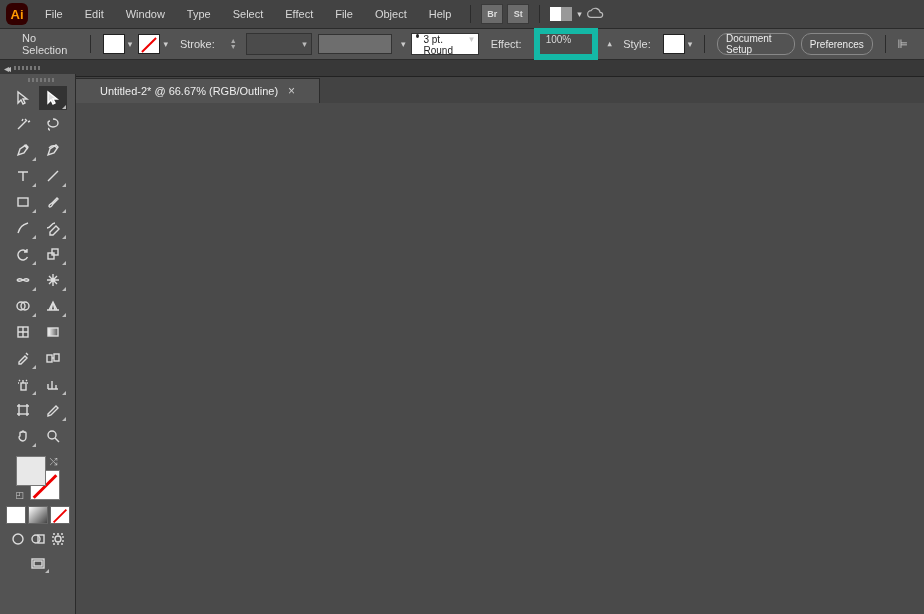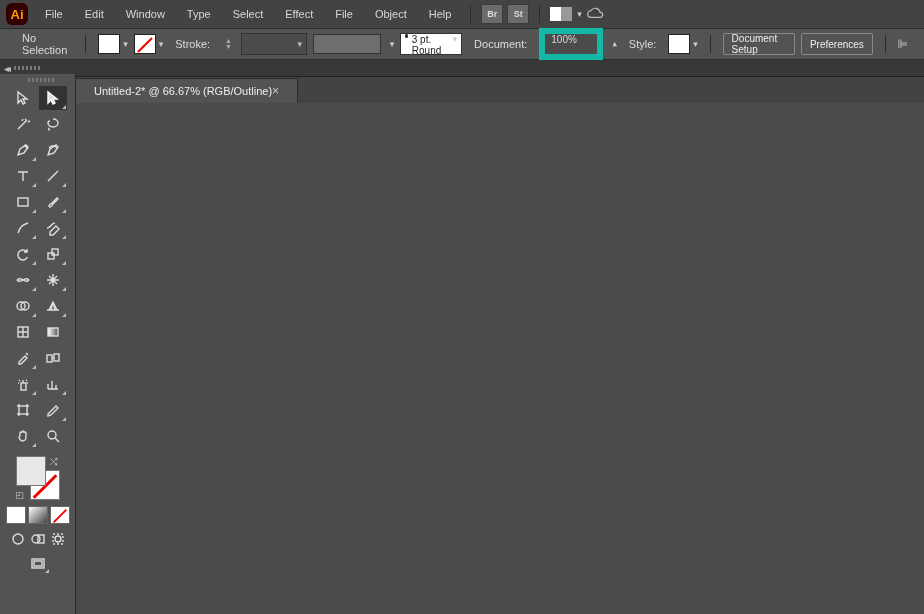--- a/index.html
+++ b/index.html
@@ -22,28 +22,28 @@
   .swatch.none::after{content:"";position:absolute;left:0;right:0;top:50%;border-top:2px solid #e00;transform:rotate(-45deg)}
   .sw-wrap{display:flex;align-items:center}
   .stepper{display:flex;flex-direction:column;gap:0}
   .stepper span{font-size:7px;line-height:6px;color:#aaa;padding:0 3px}
   .opt-drop{height:20px;border:1px solid #333;background:#4b4b4b;display:flex;align-items:center;padding:0 4px;min-width:56px;justify-content:flex-end}
   .opt-drop .caret{font-size:9px;color:#bbb}
   .bar-wide{width:90px;height:18px;background:#6e6e6e;border:1px solid #333}
   .stroke-box{display:flex;align-items:flex-start;height:20px;border:1px solid #333;background:#fff;color:#222;padding:0 4px;gap:4px;font-size:10px}
   .dot{width:4px;height:4px;border-radius:50%;background:#222}
   .val-box{height:20px;border:6px solid #14b8a6;background:#4b4b4b;display:flex;align-items:flex-start;padding:0 6px;min-width:40px;font-size:10px}
-  .btn-outline{height:20px;border:1px solid #888;background:#535353;padding:0 8px;display:flex;align-items:center;font-size:10px;color:#eee;border-radius:2px}
+  .btn-outline{height:20px;border:1px solid #888;background:#535353;padding:0 8px;display:flex;align-items:center;font-size:10px;color:#eee;border-radius:10px}
   
   .panel-collapse{height:16px;background:#383838;border-bottom:1px solid #222;display:flex;align-items:center;padding-left:4px}
   .panel-collapse .chevrons{font-size:10px;letter-spacing:-3px;color:#bbb}
   .hgrip{width:26px;height:4px;margin-left:6px;background:repeating-linear-gradient(90deg,#777 0 2px,transparent 2px 4px)}
   
   .doc-tab-row{height:26px;background:#434343;display:flex;align-items:flex-end;margin-left:75px}
-  .doc-tab{height:24px;background:#535353;border:1px solid #2b2b2b;border-bottom:none;display:flex;align-items:center;padding:0 18px;font-size:11px;color:#eee}
+  .doc-tab{height:24px;background:#535353;border:1px solid #2b2b2b;border-bottom:none;display:flex;align-items:center;padding:0 24px;gap:10px;font-size:11px;color:#eee}
   .doc-tab .close{font-size:12px;color:#ccc}
   .tool-col{width:75px;background:#535353;border-right:1px solid #2b2b2b;display:flex;flex-direction:column;align-items:center;padding-top:4px;position:absolute;top:74px;bottom:0;left:0}
   .tool-grid{display:grid;grid-template-columns:28px 28px;grid-auto-rows:24px;gap:2px}
   .tool{display:flex;align-items:center;justify-content:center;position:relative;color:#ddd}
   .tool.sel{background:#333}
   .tool .tick{position:absolute;right:1px;bottom:1px;width:0;height:0;border-left:4px solid transparent;border-bottom:4px solid #bbb}
   .tool svg{width:16px;height:16px;stroke:#ddd;fill:none;stroke-width:1.4}
   .tool.sel svg{stroke:#fff}
   
   .fillstroke{position:relative;width:44px;height:44px;margin-top:8px}
@@ -119,21 +119,21 @@
 
   <div class="bar-wide"></div>
   <span class="dd-caret">▾</span>
 
   <div class="stroke-box">
     <span class="dot"></span>
     <span>3 pt. Round</span>
     <span class="dd-caret">▾</span>
   </div>
 
-  <div class="opt-plain">Document:</div>
+  <div class="opt-plain">Effect:</div>
   <div class="val-box">
     <span>100%</span>
   </div>
   <span class="dd-caret" style="transform:rotate(-90deg)">▸</span>
 
   <div class="opt-plain">Style:</div>
   <div class="sw-wrap">
     <div class="swatch"></div>
       <span class="dd-caret">▾</span>
   </div>

